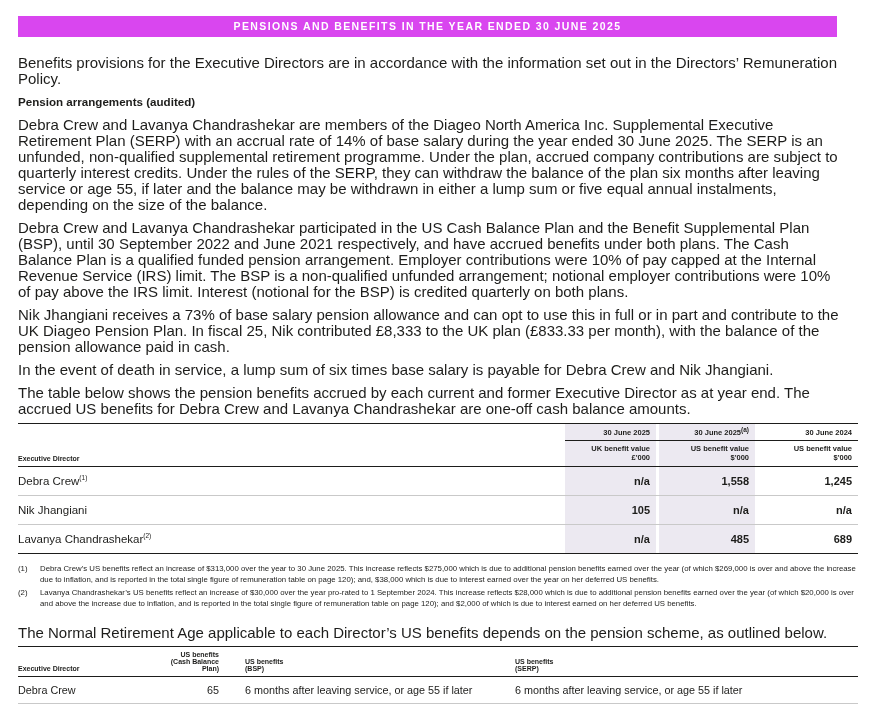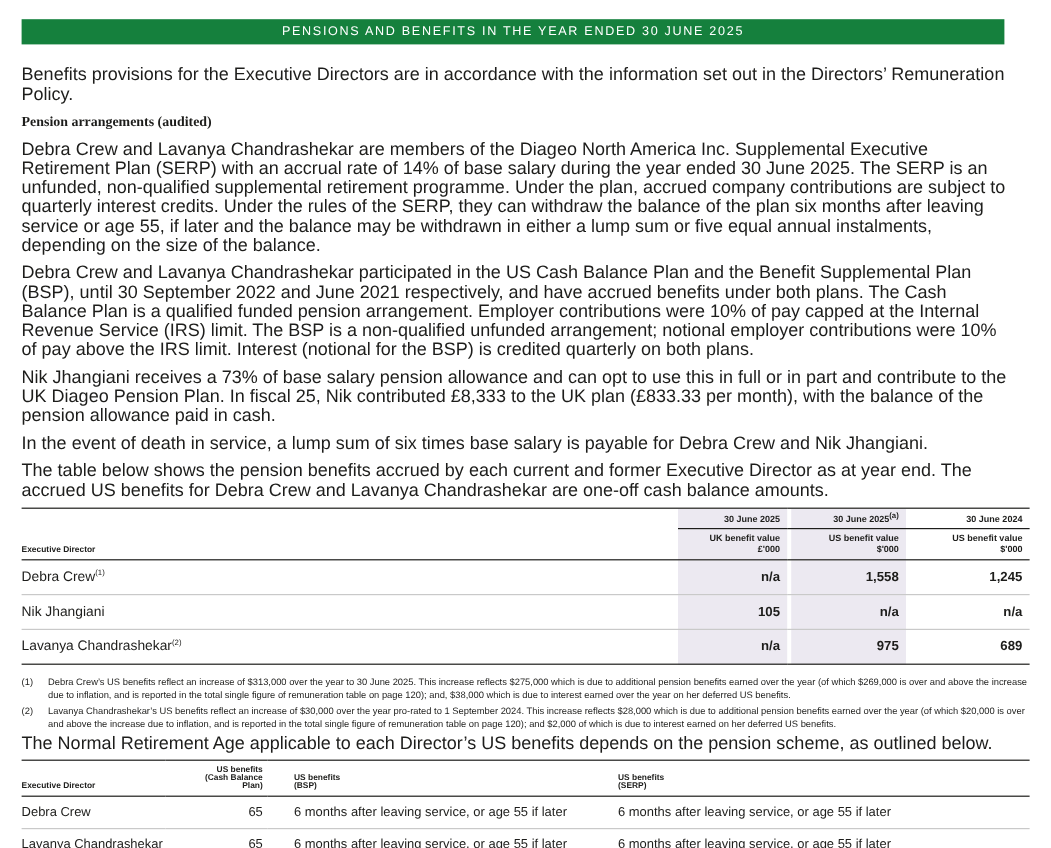--- a/index.html
+++ b/index.html
@@ -4,28 +4,28 @@
 <style>
   html,body{margin:0;padding:0;}
   body{
     width:876px;height:707px;background:#ffffff;overflow:hidden;
     font-family:"Liberation Sans",sans-serif;color:#1d1d1b;
     -webkit-font-smoothing:antialiased;
   }
   .page{width:840px;margin:0 18px;}
   
   .banner{
-    margin-top:16px;width:819px;height:21px;background:#15803d;
-    color:#fff;font-size:10.5px;font-weight:normal;letter-spacing:1.4px;
+    margin-top:16px;width:819px;height:21px;background:#d946ef;
+    color:#fff;font-size:10.5px;font-weight:bold;letter-spacing:1.4px;
     line-height:21px;text-align:center;
   }
   
   .para{font-size:15px;line-height:16px;margin:7px 0 0 0;max-width:828px;}
   .para.first{margin-top:18px;}
-  .h2{font-size:11.6px;font-weight:bold;line-height:16px;margin:7px 0 0 0;font-family:Liberation Serif, serif;}
+  .h2{font-size:11.6px;font-weight:bold;line-height:16px;margin:7px 0 0 0;}
   sup{font-size:6.5px;vertical-align:super;line-height:0;}
   
   table{border-collapse:collapse;table-layout:fixed;}
   .benefits{width:840px;margin-top:6px;border-top:1px solid #1d1d1b;}
   .benefits th,.benefits td{padding:0;font-weight:normal;}
   .shade{background:#ece9f1;}
   .shade-gap{background:linear-gradient(to right,#ffffff 0,#ffffff 3px,#ece9f1 3px);}
   .benefits .dates th{
     font-size:7.5px;font-weight:bold;text-align:right;
     padding:4px 6px 3px 0;border-bottom:1px solid #1d1d1b;
@@ -43,21 +43,21 @@
     padding:8px 6px 8px 0;
   }
   .benefits tbody td.name{font-size:11.5px;padding-left:0;}
   .benefits tbody td.val{text-align:right;font-weight:bold;}
   .benefits tbody tr.last td{border-bottom:1px solid #1d1d1b;}
   
   .footnotes{margin-top:9px;max-width:838px;}
   .fn{position:relative;padding-left:22px;font-size:7.8px;line-height:11px;margin-top:2px;color:#1d1d1b;}
   .fn .marker{position:absolute;left:0;top:0;}
   
-  .para.standalone{margin-top:3px;}
+  .para.standalone{margin-top:16px;}
   .retire{width:840px;margin-top:5px;border-top:1px solid #1d1d1b;}
   .retire th{
     font-size:7px;font-weight:bold;vertical-align:bottom;text-align:left;
     padding:4px 0 4px 0;white-space:pre-line;border-bottom:1px solid #1d1d1b;
   }
   .retire th.num{text-align:right;padding-right:4px;}
   .retire th.pad{padding-left:22px;}
   .retire td{font-size:10.8px;padding:7px 0;border-bottom:1px solid #c9c9c9;}
   .retire td.num{text-align:right;padding-right:4px;}
   .retire td.pad{padding-left:22px;}
@@ -115,21 +115,21 @@
       </tr>
       <tr>
         <td class="name"><span>Nik Jhangiani</span><sup></sup></td>
         <td class="val shade">105</td>
         <td class="val shade-gap">n/a</td>
         <td class="val">n/a</td>
       </tr>
       <tr class="last">
         <td class="name"><span>Lavanya Chandrashekar</span><sup>(2)</sup></td>
         <td class="val shade">n/a</td>
-        <td class="val shade-gap">975</td>
+        <td class="val shade-gap">485</td>
         <td class="val">689</td>
       </tr>
     </tbody>
   </table>
 
   <div class="footnotes">
     <div class="fn">
       <span class="marker">(1)</span>
       <span>Debra Crew’s US benefits reflect an increase of $313,000 over the year to 30 June 2025. This increase reflects $275,000 which is due to additional pension benefits earned over the year (of which $269,000 is over and above the increase due to inflation, and is reported in the total single figure of remuneration table on page 120); and, $38,000 which is due to interest earned over the year on her deferred US benefits.</span>
     </div>

